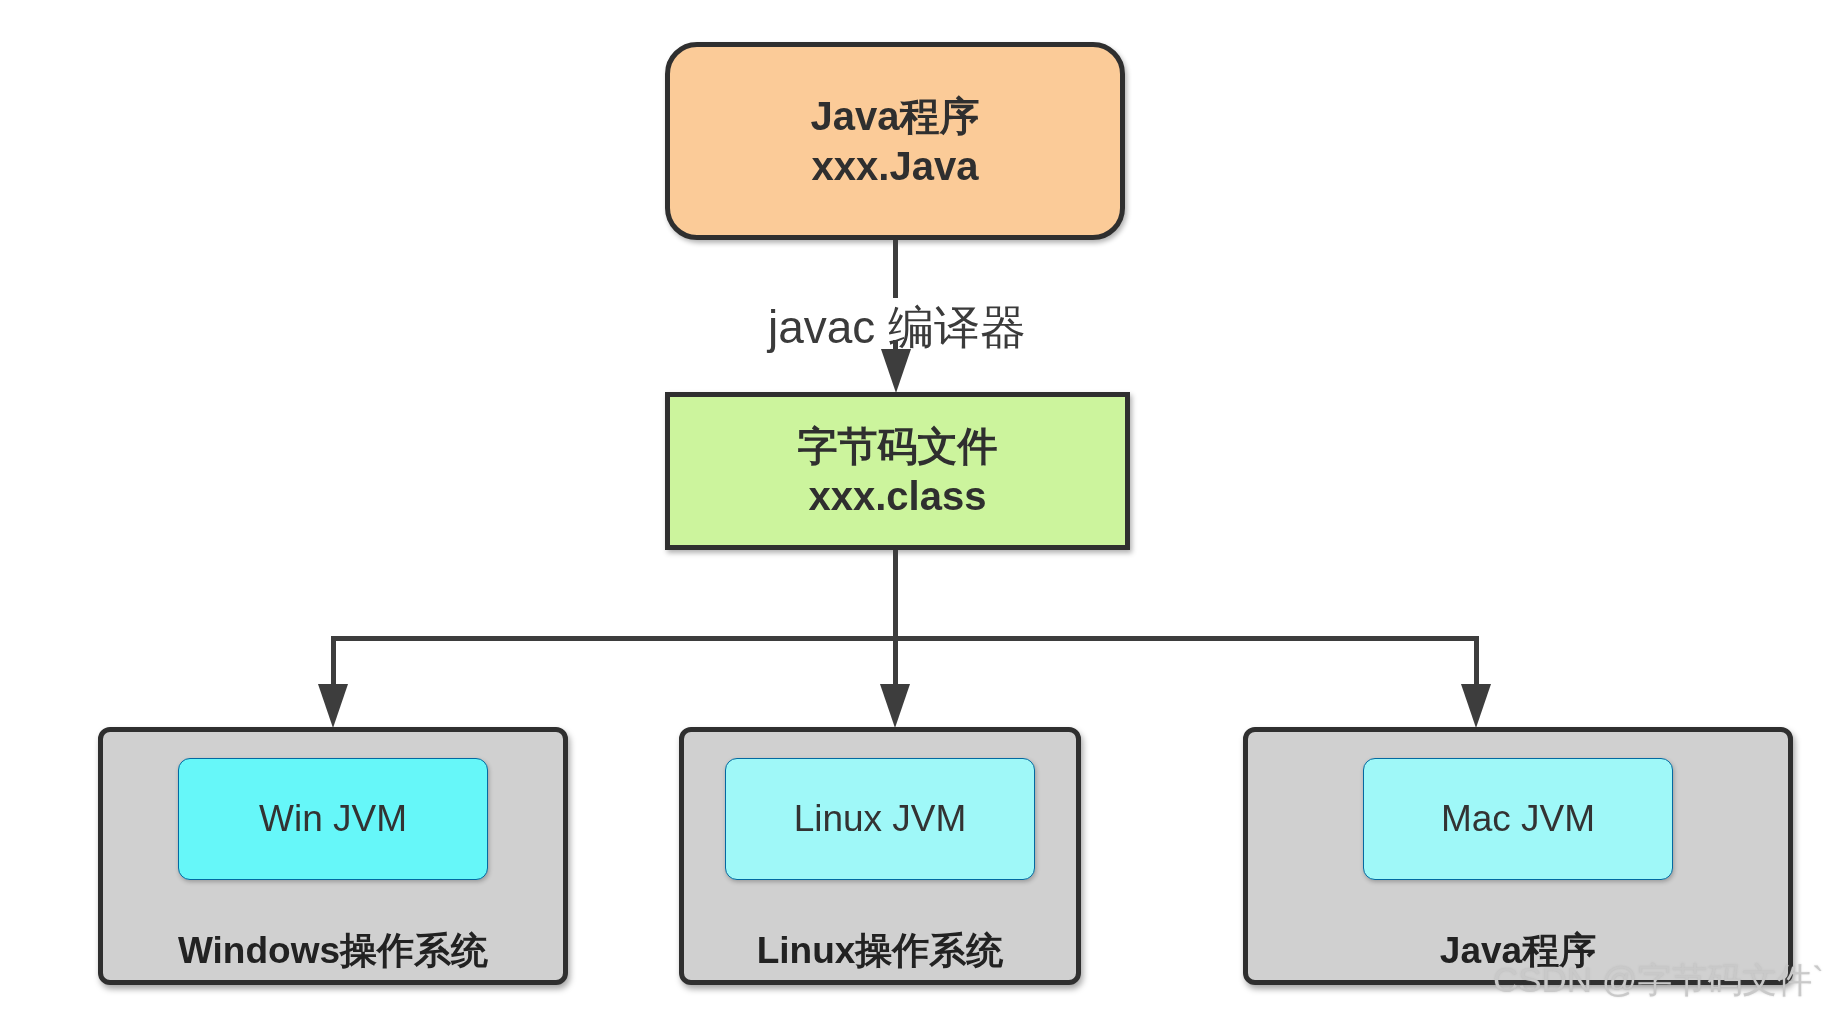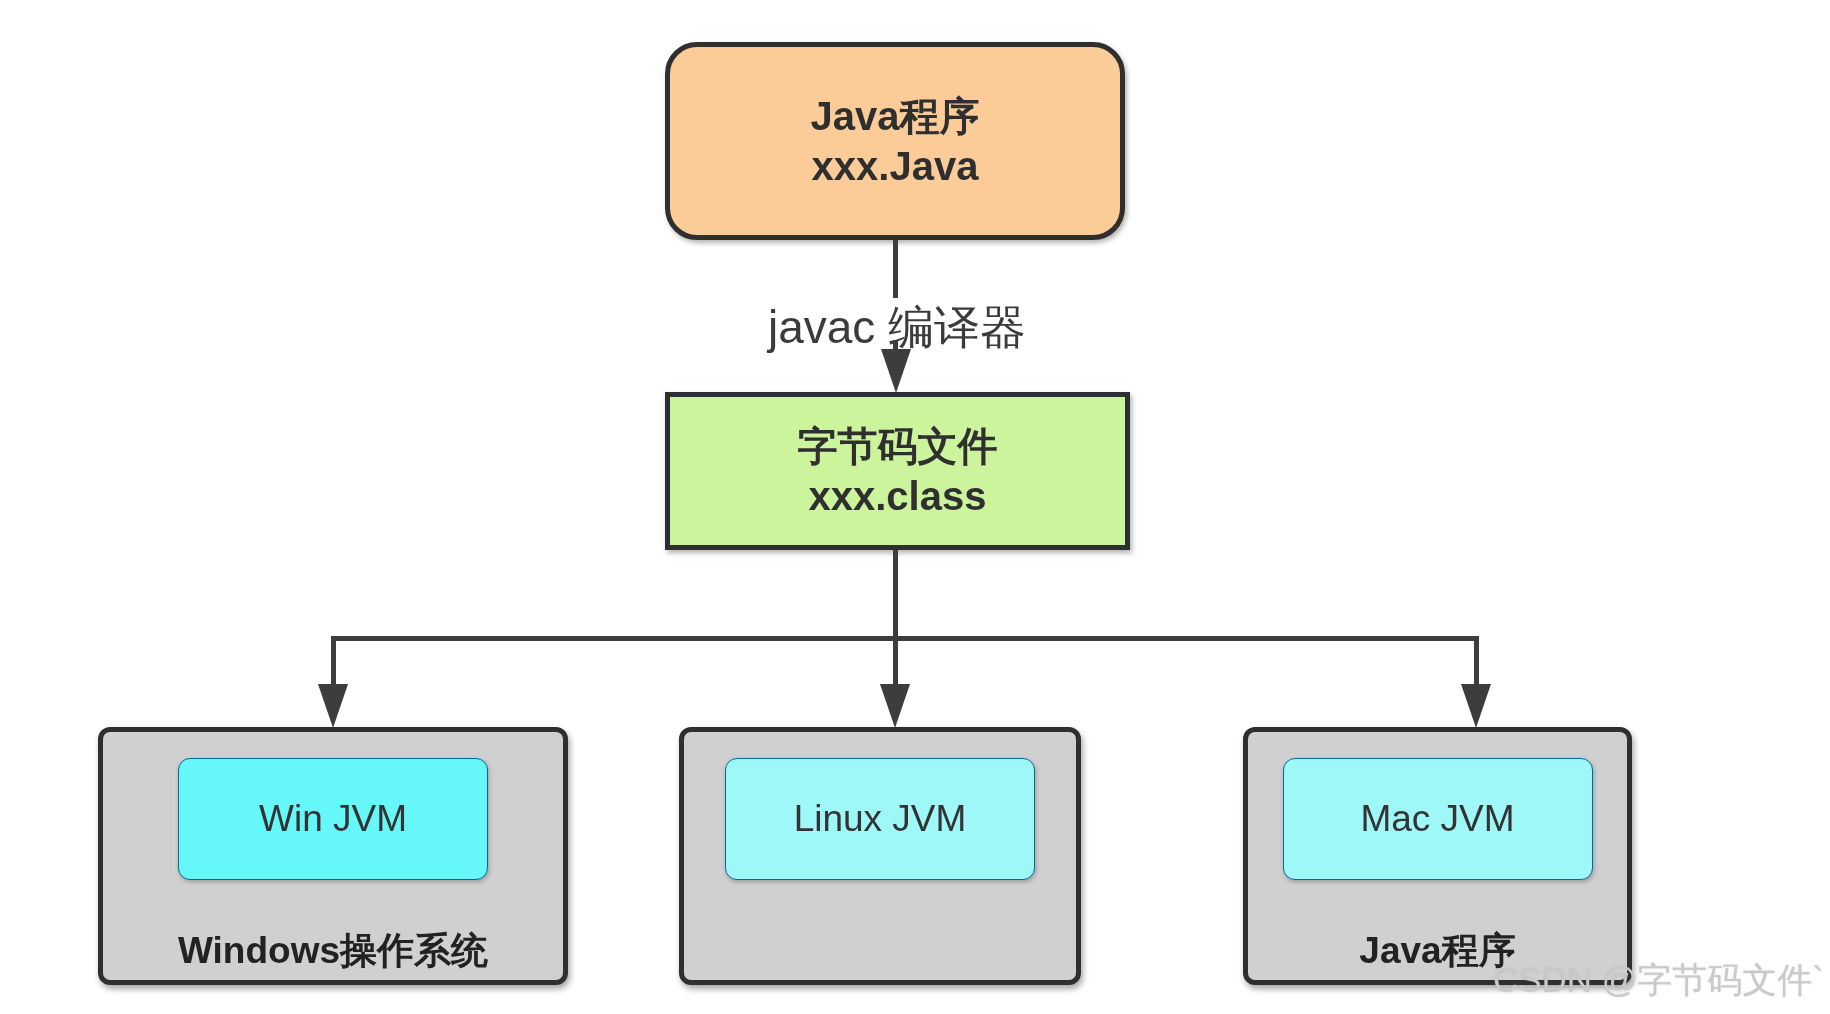--- a/index.html
+++ b/index.html
@@ -77,21 +77,21 @@
     position: absolute;
     top: 727px;
     height: 258px;
     background: #d0d0d0;
     border: 5px solid #2f2f2f;
     border-radius: 12px;
     box-shadow: 2px 4px 6px rgba(0,0,0,0.35);
   }
   .os-windows { left: 98px;   width: 470px; }
   .os-linux   { left: 663px;  width: 402px; margin-left: 16px; }
-  .os-mac     { left: 1243px; width: 389px; }
+  .os-mac     { left: 1243px; width: 550px; }
 
   .jvm-box {
     position: absolute;
     top: 26px;
     left: 50%;
     transform: translateX(-50%);
     width: 310px;
     height: 122px;
     border: 1px solid #0369a1;
     border-radius: 12px;
@@ -161,20 +161,21 @@
     <div class="jvm-box jvm-win">
       <span>Win JVM</span>
     </div>
     <div class="os-label">Windows操作系统</div>
   </div>
 
   <div class="os-box os-linux">
     <div class="jvm-box jvm-linux">
       <span>Linux JVM</span>
     </div>
+    <div class="os-label">Linux操作系统</div>
   </div>
 
   <div class="os-box os-mac">
     <div class="jvm-box jvm-mac">
       <span>Mac JVM</span>
     </div>
     <div class="os-label">Java程序</div>
   </div>
 
   <div class="watermark">CSDN @字节码文件`</div>

